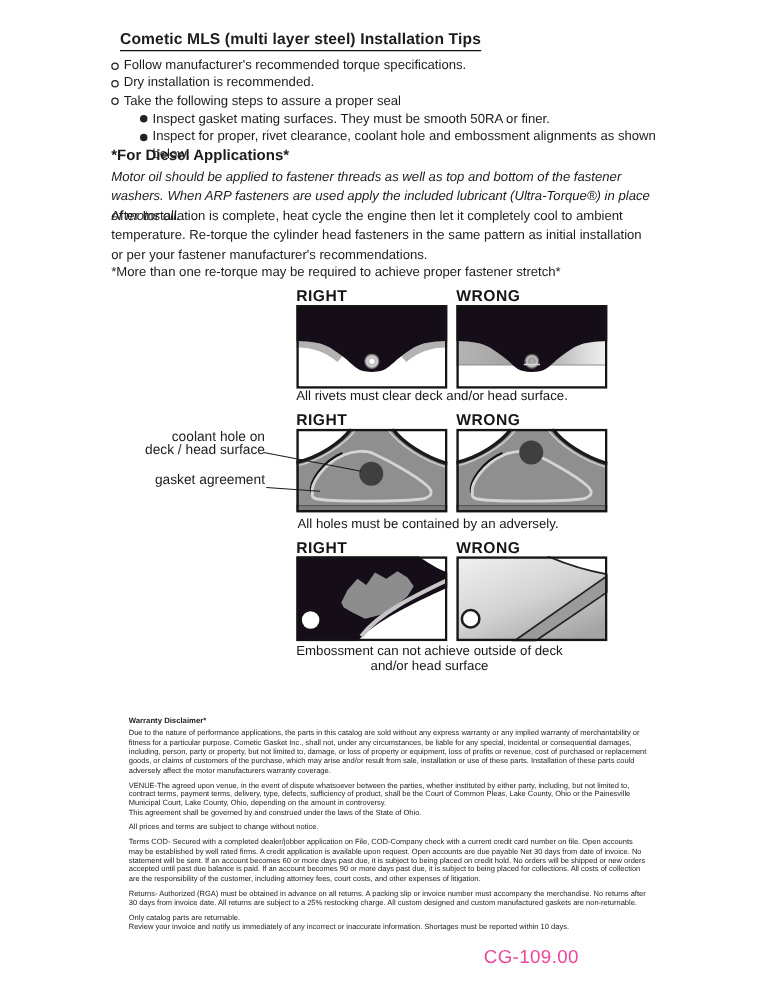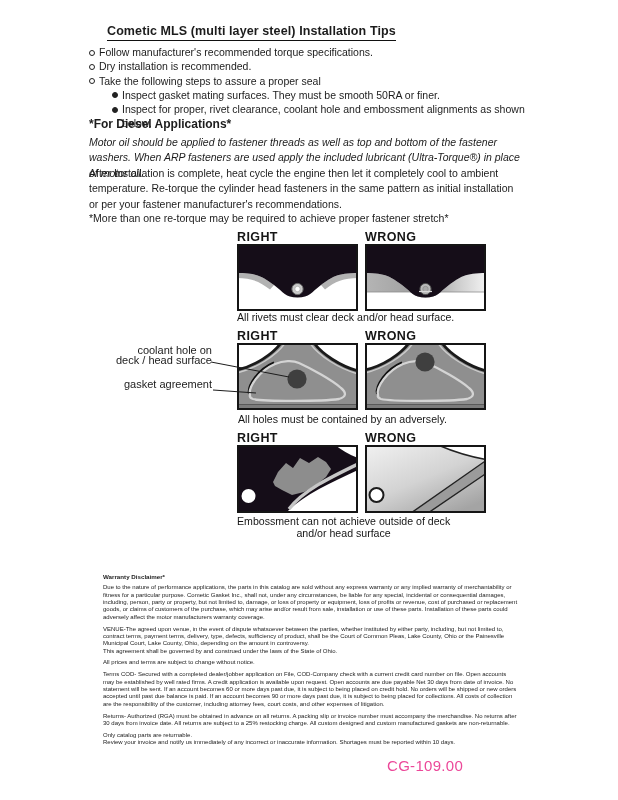--- a/index.html
+++ b/index.html
@@ -3,21 +3,21 @@
 <meta charset="utf-8">
 <style>
   html,body { margin:0; padding:0; background:#ffffff; }
   .page {
     position:relative; width:618px; height:800px; background:#ffffff;
     font-family:"Liberation Sans", sans-serif; color:#1c1c1c; overflow:hidden;
   }
   .abs { position:absolute; }
 
   .title {
-    left:107px; top:24px; font-size:12.5px; font-weight:bold; line-height:15px;
+    left:96px; top:24px; font-size:12.5px; font-weight:bold; line-height:15px;
     letter-spacing:0.1px; border-bottom:1.5px solid #111; padding-bottom:1px;
     display:inline-block;
   }
 
   .bullets { left:89px; top:45px; width:438px; font-size:10.5px; line-height:14.3px; }
   .b-row { display:flex; align-items:flex-start; }
   .b-row.sub { margin-left:23px; }
   .b-marker {
     flex:0 0 auto; width:4px; height:4px; border:1px solid #222;
     border-radius:50%; margin:4.5px 4px 0 0;

